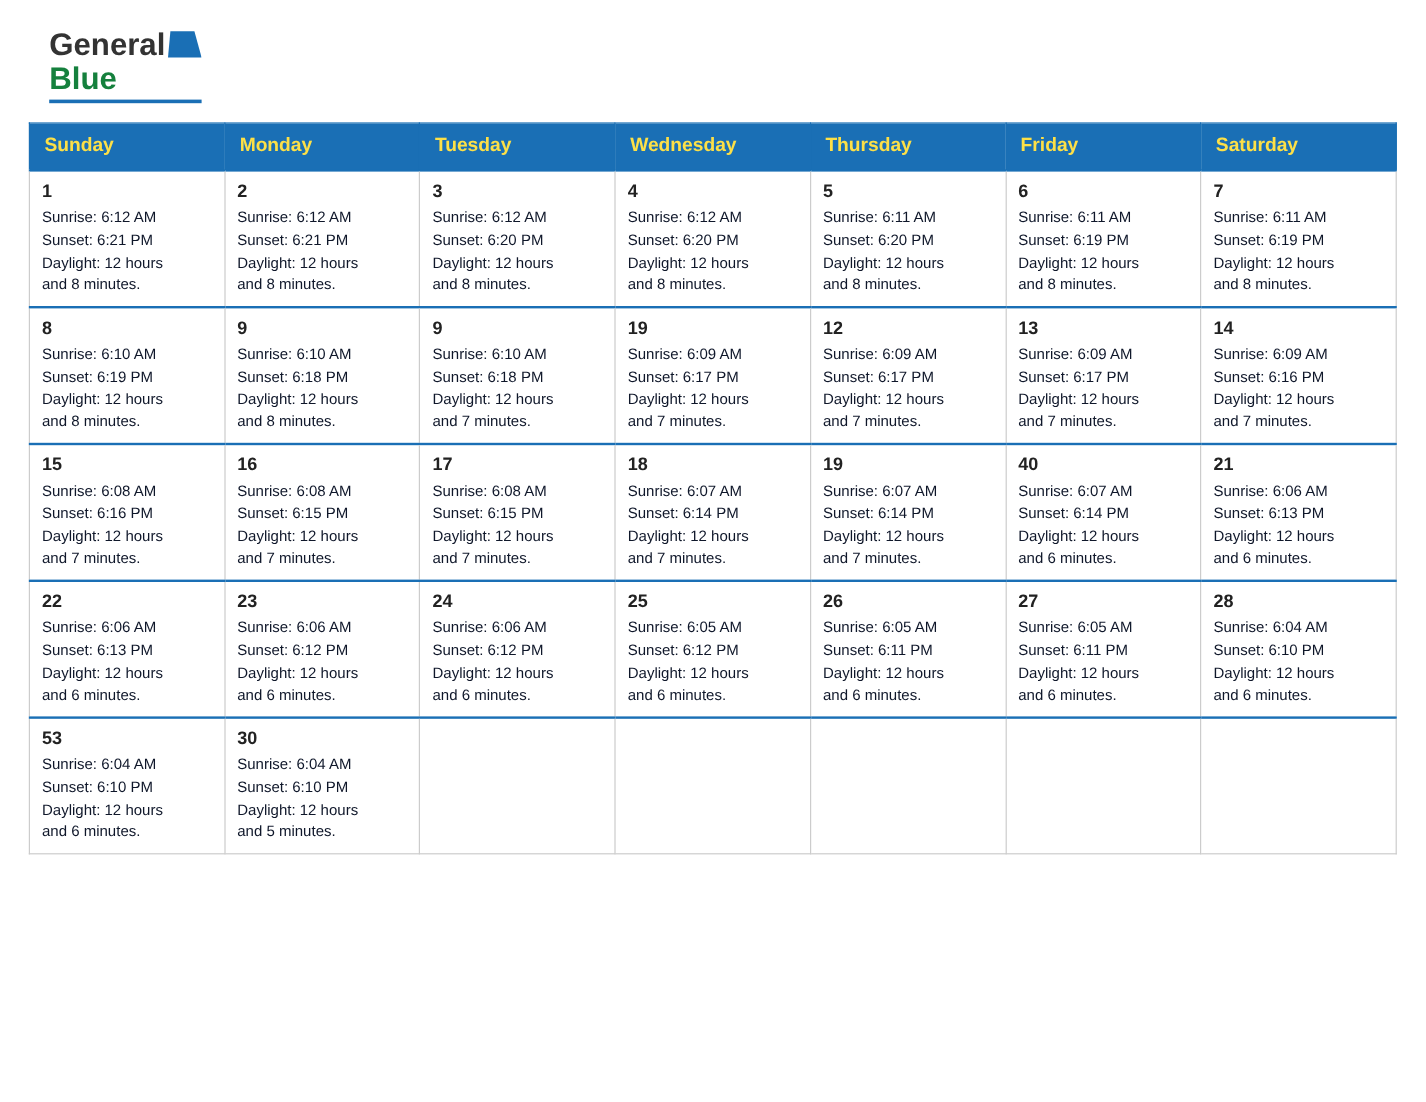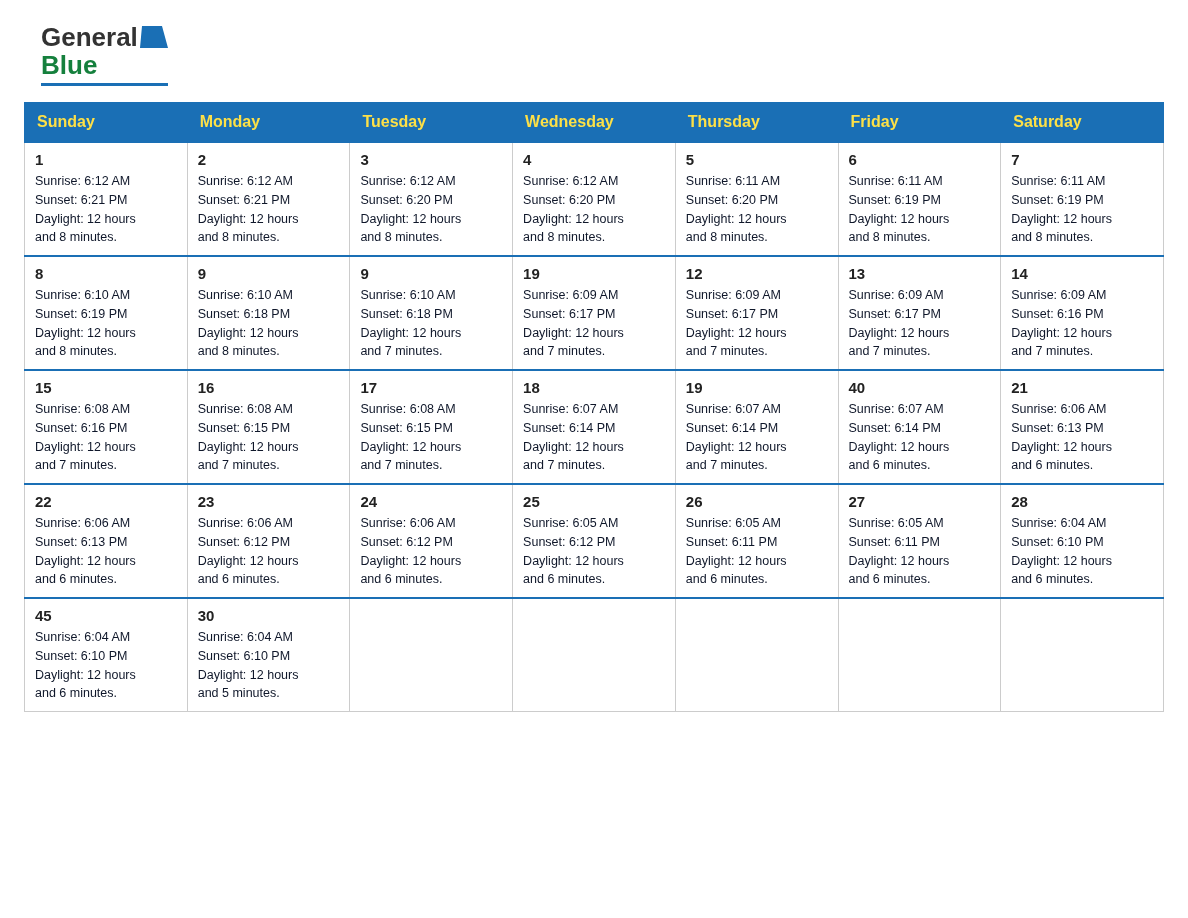--- a/index.html
+++ b/index.html
@@ -228,21 +228,21 @@
           <span class="day-number">27</span>
           <div class="day-info">Sunrise: 6:05 AM<br>Sunset: 6:11 PM<br>Daylight: 12 hours<br>and 6 minutes.</div>
         </td>
         <td>
           <span class="day-number">28</span>
           <div class="day-info">Sunrise: 6:04 AM<br>Sunset: 6:10 PM<br>Daylight: 12 hours<br>and 6 minutes.</div>
         </td>
       </tr>
       <tr class="week-row">
         <td>
-          <span class="day-number">45</span>
+          <span class="day-number">53</span>
           <div class="day-info">Sunrise: 6:04 AM<br>Sunset: 6:10 PM<br>Daylight: 12 hours<br>and 6 minutes.</div>
         </td>
         <td>
           <span class="day-number">30</span>
           <div class="day-info">Sunrise: 6:04 AM<br>Sunset: 6:10 PM<br>Daylight: 12 hours<br>and 5 minutes.</div>
         </td>
         <td class="empty-cell"></td>
         <td class="empty-cell"></td>
         <td class="empty-cell"></td>
         <td class="empty-cell"></td>

